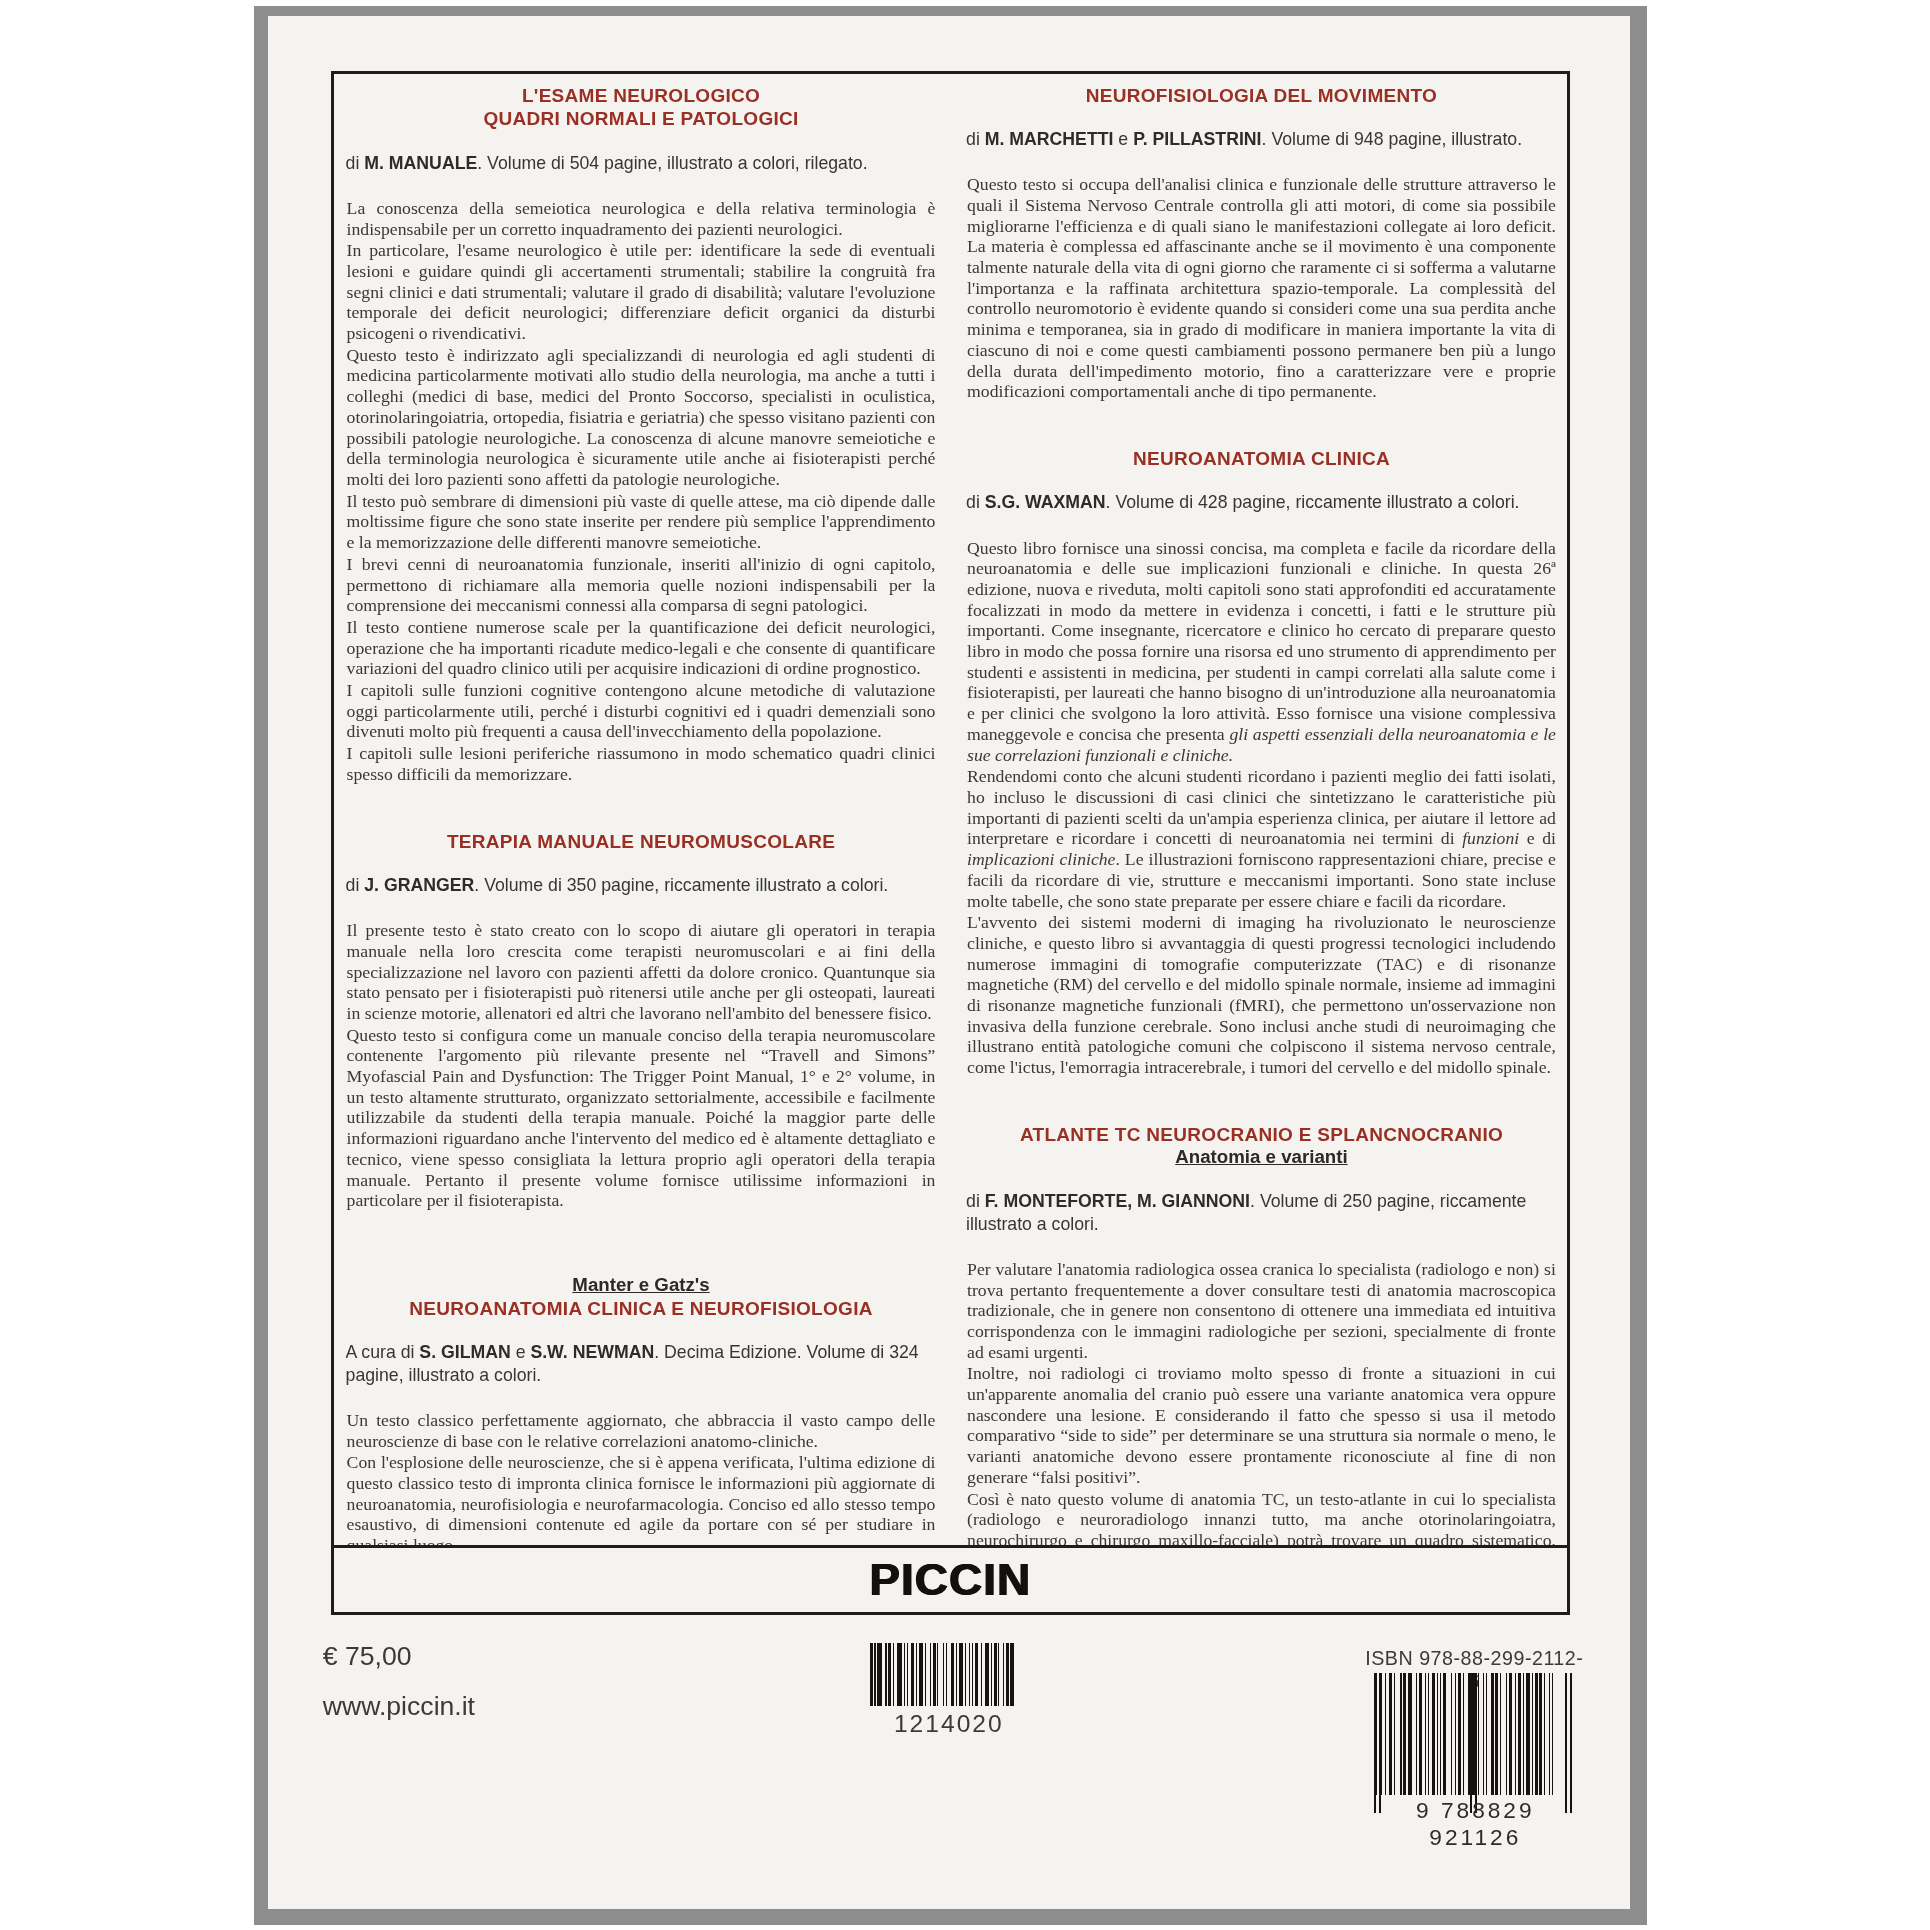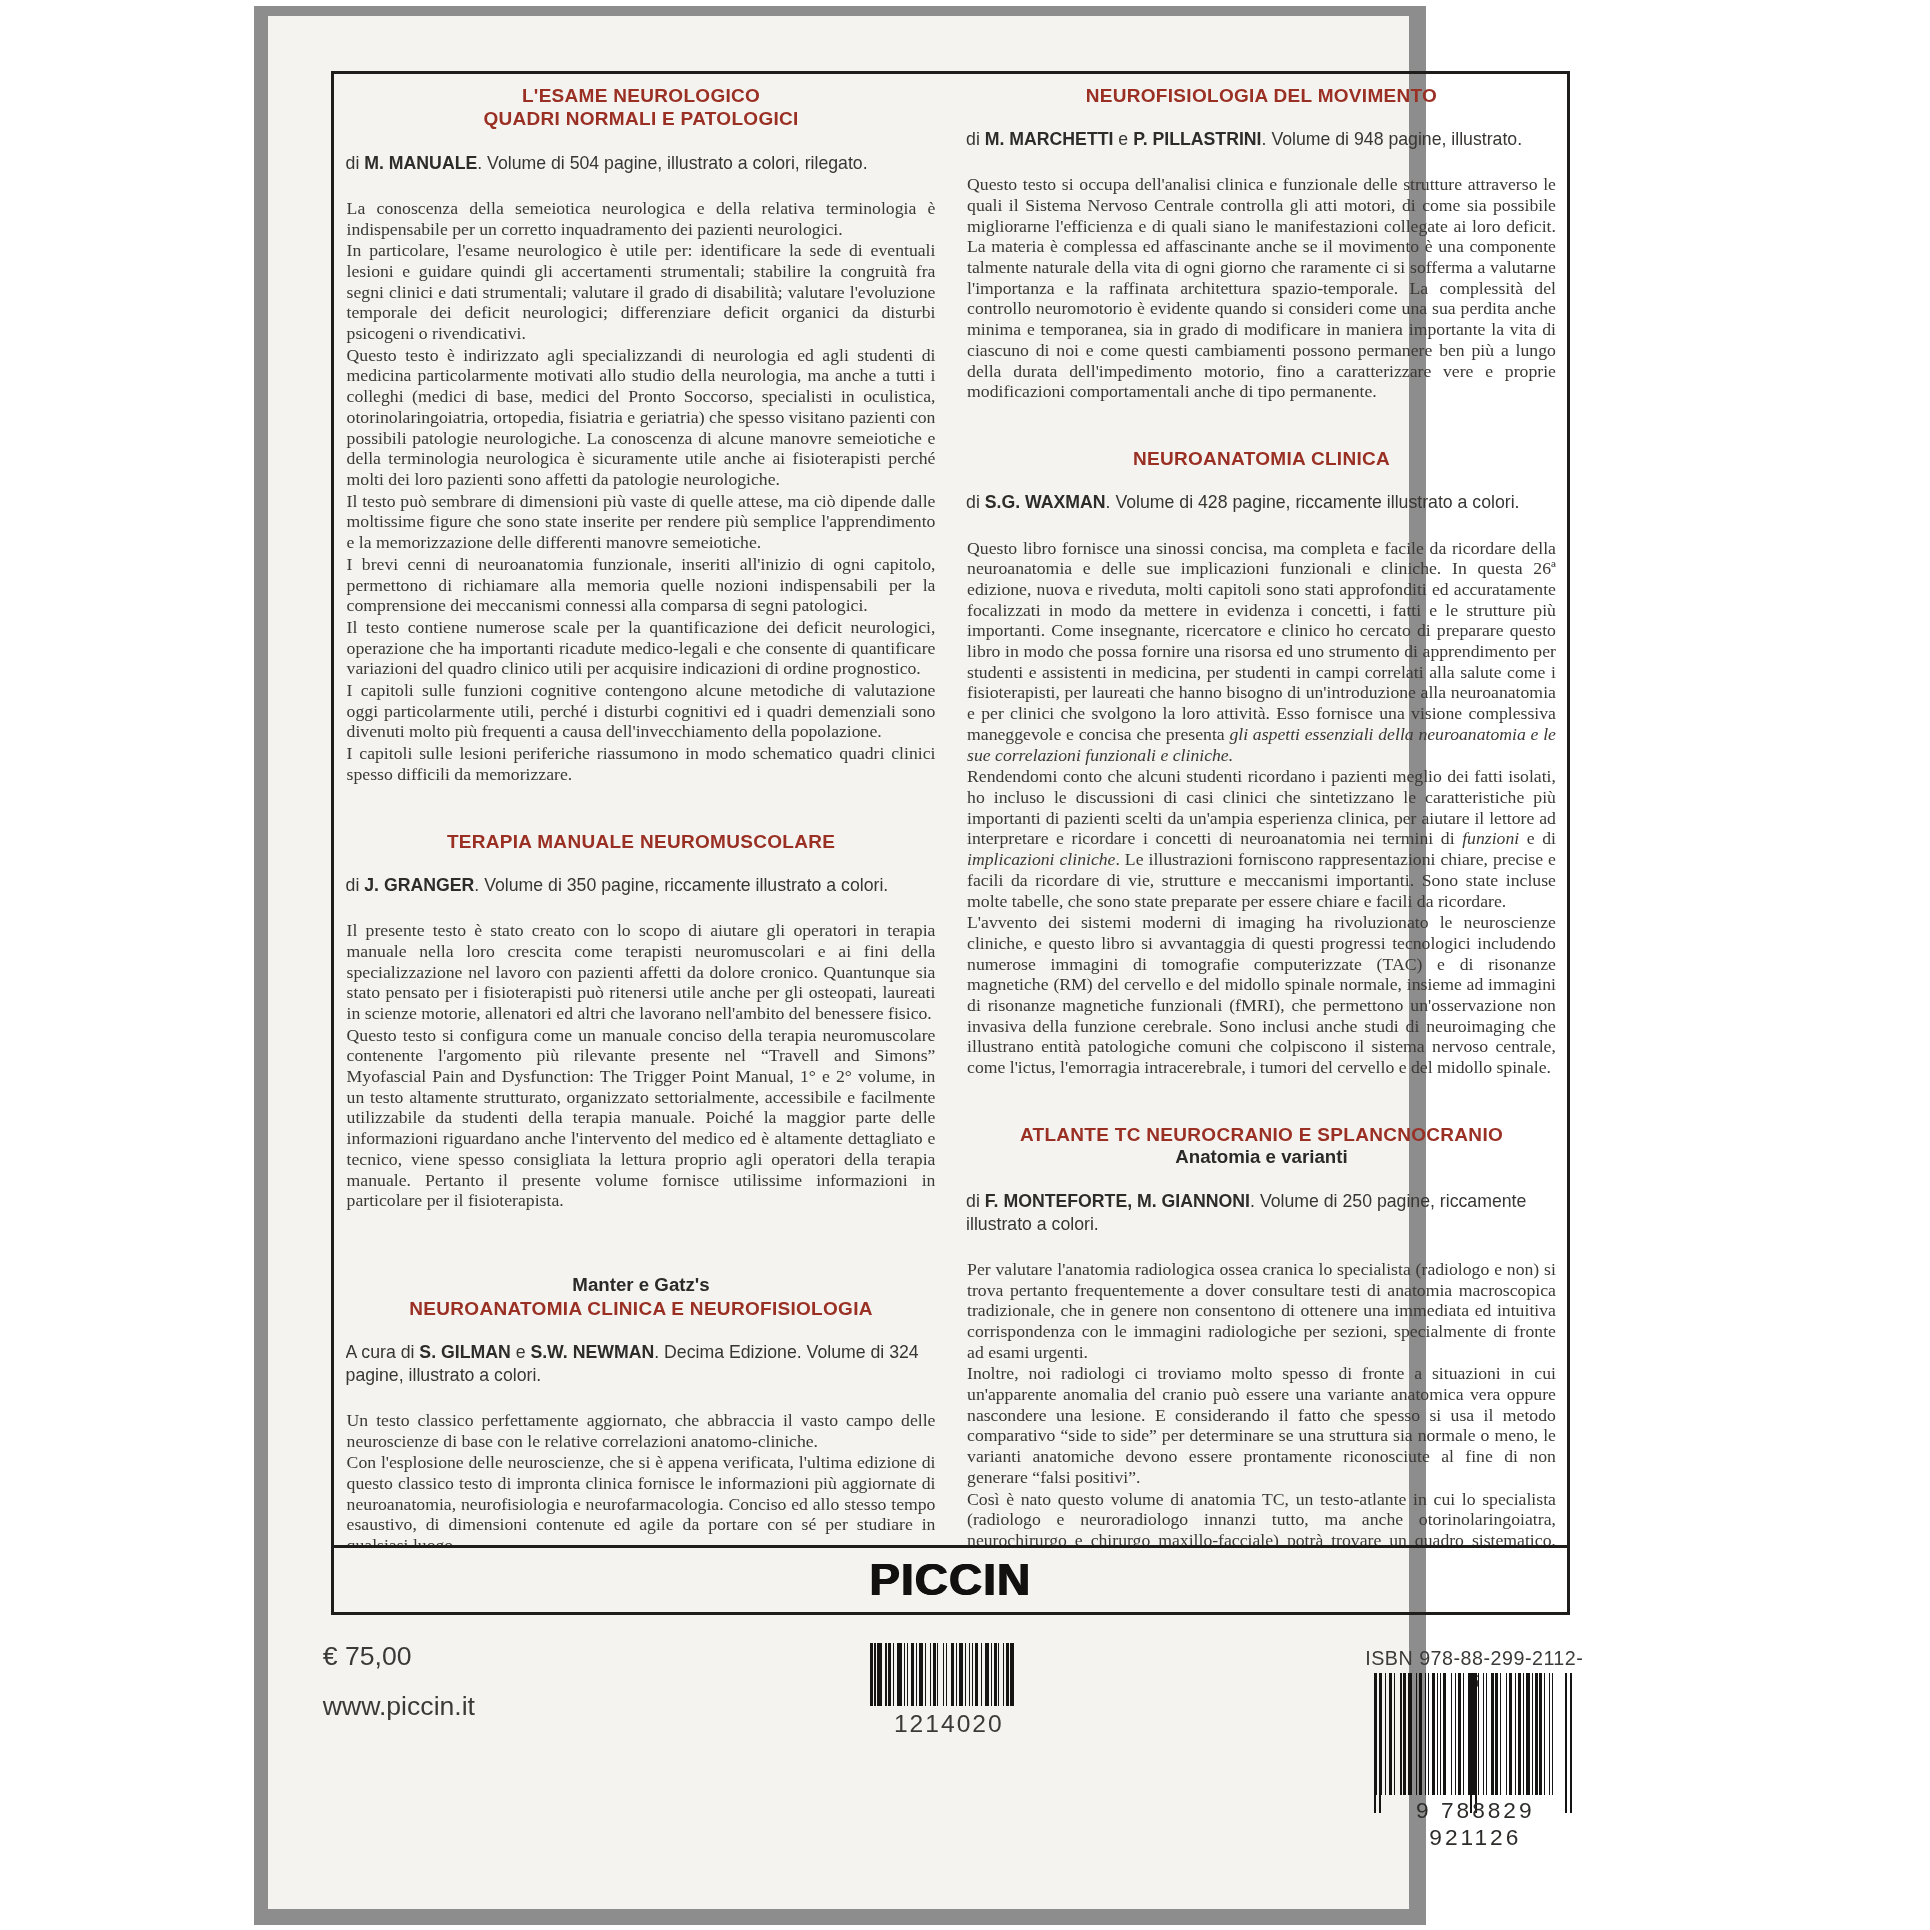--- a/index.html
+++ b/index.html
@@ -2,21 +2,21 @@
 <html style="--title-red: #9a2f23;"><head>
 <meta charset="utf-8">
 <style>
   html,body{margin:0;padding:0;}
   body{
     width:1931px;height:1931px;position:relative;background:#ffffff;
     font-family:"Liberation Serif",serif;color:#3b3835;
     -webkit-font-smoothing:antialiased;
   }
   #photo{
-    position:absolute;left:254px;top:5.9px;width:1172px;height:1919px;
+    position:absolute;left:254px;top:5.9px;width:1393px;height:1919px;
     background:#8d8d8d;
   }
   #page{
     position:absolute;left:13.8px;top:9.9px;right:16.7px;bottom:15.8px;
     background:#f4f3f0;
   }
   #frame{
     position:absolute;left:63px;top:55px;width:1239px;height:1544px;
     border:3px solid #1e1d1b;box-sizing:border-box;
     display:flex;flex-direction:column;
@@ -24,21 +24,21 @@
   #columns{
     height:1471px;overflow:hidden;display:flex;gap:29.6px;
     padding:9.9px 9.9px 0 11.8px;box-sizing:border-box;
   }
   .col{flex:1 1 0;font-size:17.7px;line-height:20.7px;overflow:hidden;}
   .book-section{margin-top:45px;}
   .book-section:first-child{margin-top:0;}
   .book-section.gap-lg{margin-top:63px;}
   .sec-pretitle,.sec-subtitle{
     font-family:"Liberation Sans",sans-serif;font-weight:bold;
-    font-size:18.7px;line-height:22.7px;color:#2c2a28;text-align:center;
+    font-size:18.7px;line-height:22.7px;color:#2c2a28;text-align:center;text-decoration:underline;
   }
   .sec-title{
     font-family:"Liberation Sans",sans-serif;font-weight:bold;
     font-size:19px;line-height:23.6px;letter-spacing:0.3px;
     color:var(--title-red,#9a2f23);text-align:center;
   }
   .byline{
     font-family:"Liberation Sans",sans-serif;font-size:17.7px;line-height:22.7px;
     color:#383634;margin:20.7px 0 23.6px 0;text-align:left;
   }

